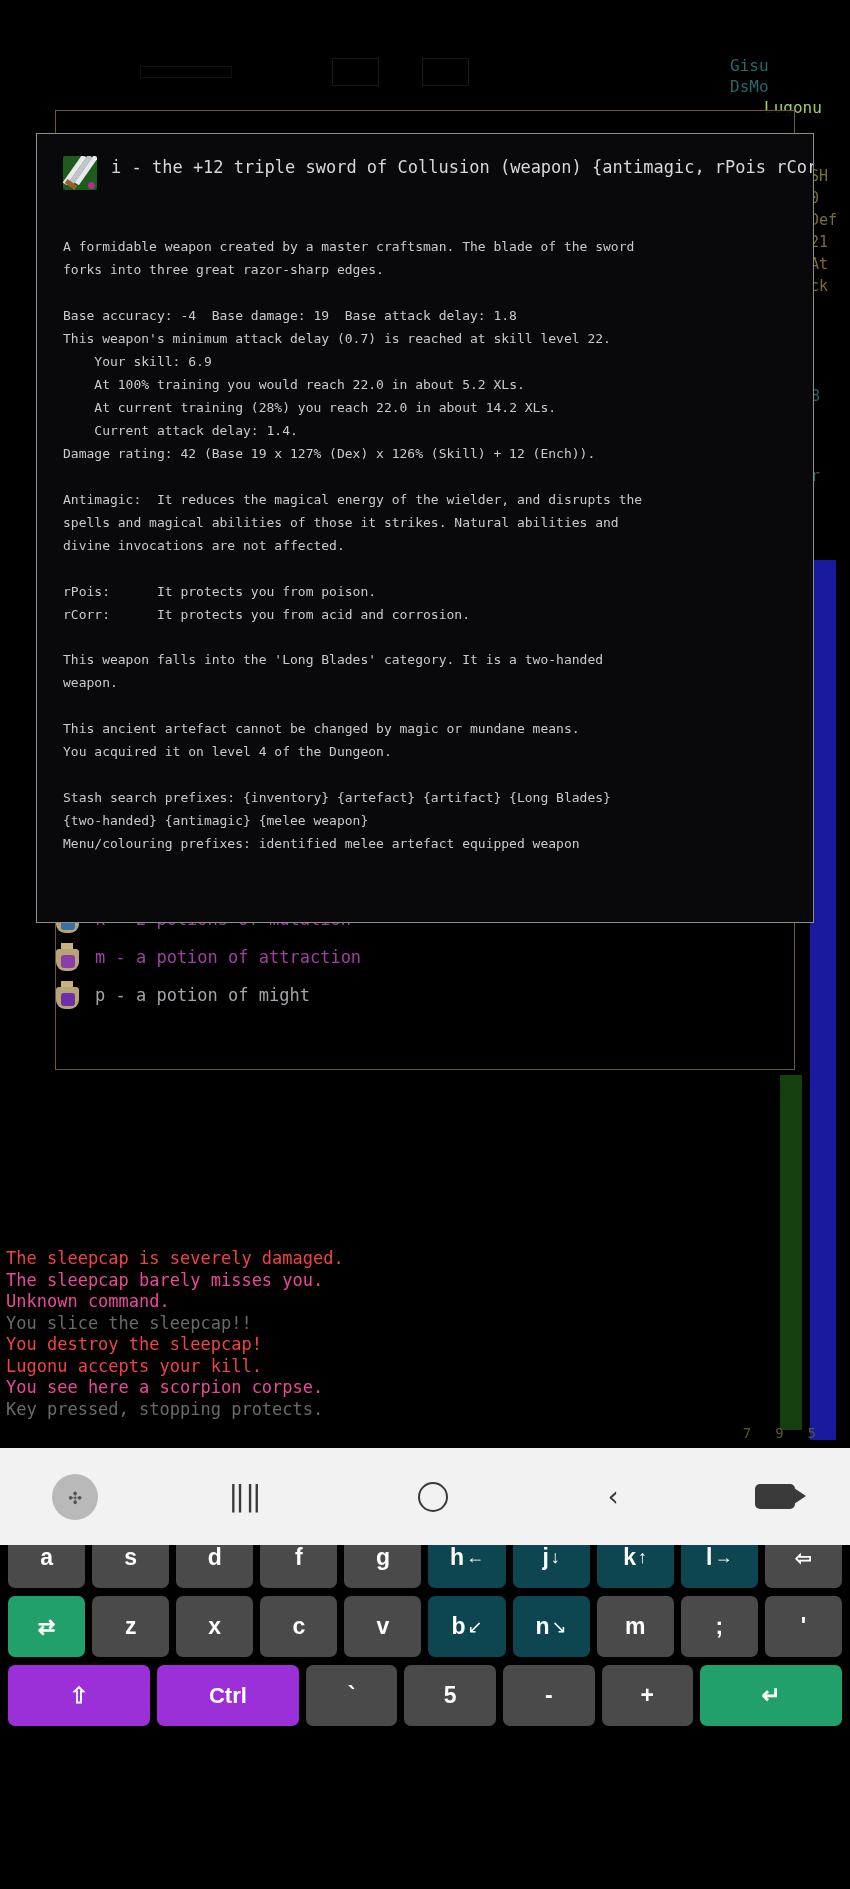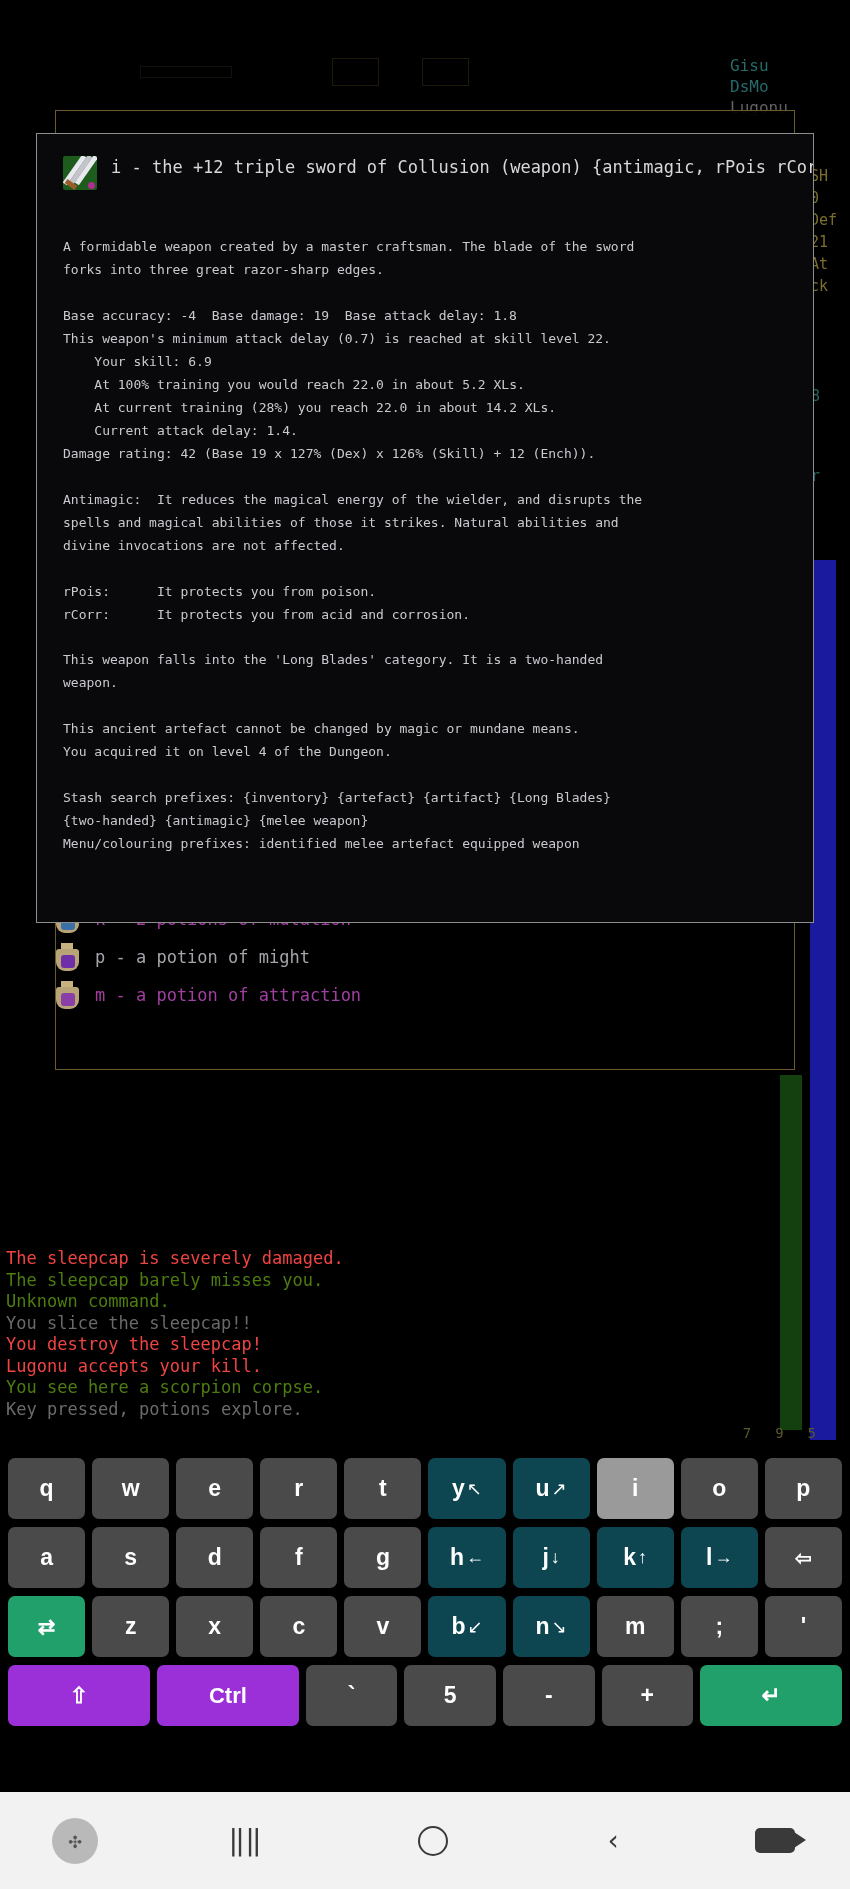--- a/index.html
+++ b/index.html
@@ -1,26 +1,26 @@
 <!DOCTYPE html>
 <html><head>
 <meta charset="utf-8">
 <style>
   html,body{margin:0;padding:0;background:#000;}
   body{width:850px;height:1889px;overflow:hidden;font-family:"DejaVu Sans Mono",monospace;}
-  .screen{position:relative;width:850px;height:1889px;background:#000;}
+  .screen{position:relative;width:850px;height:1545px;background:#000;}
 
   
   .game{position:absolute;left:0;top:0;width:850px;height:1452px;background:#000;overflow:hidden;}
   .ghost-box{position:absolute;border:1px solid #5a4a22;}
 
   .sidebar{position:absolute;right:0;top:55px;width:120px;color:#2d7d7d;font-size:16px;line-height:21px;
            font-family:"DejaVu Sans Mono",monospace;opacity:.85;}
   .sidebar div{white-space:nowrap;}
-  .sb-dim{color:#737373;}
+  .sb-dim{color:#bef264;margin-left:34px;}
 
   .rightstat{position:absolute;right:0;top:165px;width:40px;color:#9a8a3a;font-size:15px;line-height:22px;opacity:.8;}
 
   .bluebar{position:absolute;right:14px;top:560px;width:26px;height:880px;background:#1b1ba8;opacity:.95;}
   .greenbar{position:absolute;right:48px;top:1075px;width:22px;height:355px;background:#14400f;}
 
   
   .itemlist{position:absolute;left:55px;top:900px;width:740px;color:#a13fa1;font-size:17px;line-height:38px;}
   .itemrow{display:flex;align-items:center;gap:14px;height:38px;}
   .potion-icon{width:26px;height:28px;position:relative;flex:0 0 26px;}
@@ -47,21 +47,21 @@
   .dlg-title{color:#d8d8dc;font-size:17px;line-height:22px;white-space:pre;}
 
   .dlg-body{color:#c9c9cf;font-size:13px;line-height:23px;white-space:pre-wrap;
             font-family:"DejaVu Sans Mono",monospace;}
   .dlg-body .blank{display:block;height:22.9px;}
 
   
   .msglog{position:absolute;left:6px;top:1248px;width:700px;font-size:17px;line-height:21.5px;}
   .msglog div{white-space:pre;}
   .m-red{color:#ef4444;}
-  .m-gray{color:#4d7c0f;}
+  .m-gray{color:#ec4899;}
   .m-lgray{color:#6a6a6a;}
   .turncount{position:absolute;right:10px;top:1425px;color:#5a5a2a;font-size:14px;letter-spacing:24px;}
 
   
   .kbd{position:absolute;left:0;top:1452px;width:850px;height:340px;background:#000;
        padding:6px 4px 0 4px;box-sizing:border-box;}
   .krow{display:flex;gap:7px;margin-bottom:8px;padding:0 4px;}
   .key{flex:1;height:61px;border-radius:7px;background:#4a4a4a;color:#fff;display:flex;
        align-items:center;justify-content:center;font-family:"Liberation Sans",sans-serif;
        font-size:23px;font-weight:600;user-select:none;}
@@ -130,31 +130,31 @@
           <i></i>
             <b></b>
             <u style="background:#3b6fa8;"></u>
         </span>
         <span>k - 2 potions of mutation</span>
       </div>
       <div class="itemrow">
         <span class="potion-icon">
           <i></i>
             <b></b>
-            <u style="background:#6f2fa8;"></u>
+            <u style="background:#8a3fa8;"></u>
         </span>
-        <span style="color:#a4a4aa;">p - a potion of might</span>
+        <span>m - a potion of attraction</span>
       </div>
       <div class="itemrow">
         <span class="potion-icon">
           <i></i>
             <b></b>
-            <u style="background:#8a3fa8;"></u>
+            <u style="background:#6f2fa8;"></u>
         </span>
-        <span>m - a potion of attraction</span>
+        <span style="color:#a4a4aa;">p - a potion of might</span>
       </div>
     </div>
 
     <div class="dialog">
       <div class="dlg-head">
         <span class="sword-icon">
           <span class="bl b1"></span>
             <span class="bl b2"></span>
             <span class="bl b3"></span>
           <span class="hilt"></span>
@@ -167,21 +167,21 @@
     </div>
 
     <div class="msglog">
         <div class="m-red">The sleepcap is severely damaged.</div>
         <div class="m-gray">The sleepcap barely misses you.</div>
         <div class="m-gray">Unknown command.</div>
         <div class="m-lgray">You slice the sleepcap!!</div>
         <div class="m-red">You destroy the sleepcap!</div>
         <div class="m-red">Lugonu accepts your kill.</div>
         <div class="m-gray">You see here a scorpion corpse.</div>
-        <div class="m-lgray">Key pressed, potions explore.</div>
+        <div class="m-lgray">Key pressed, stopping protects.</div>
       </div>
 
     <div class="turncount">
       <span>79</span><span>5</span>
     </div>
   </div>
 
   <div class="kbd">
       <div class="krow">
         <div class="key dark">

